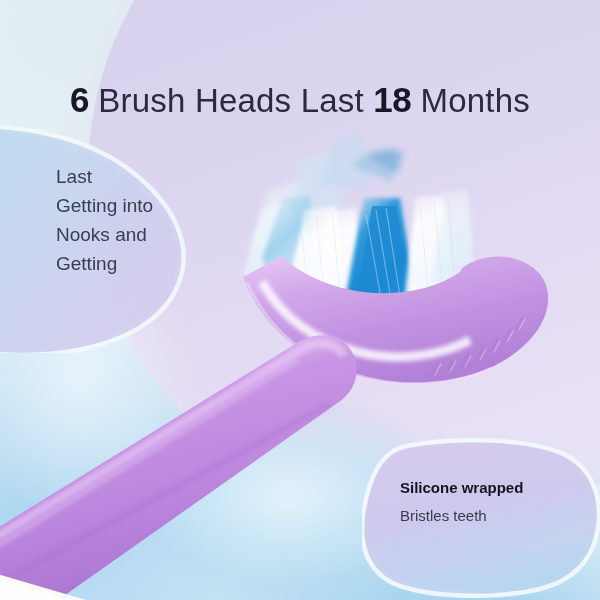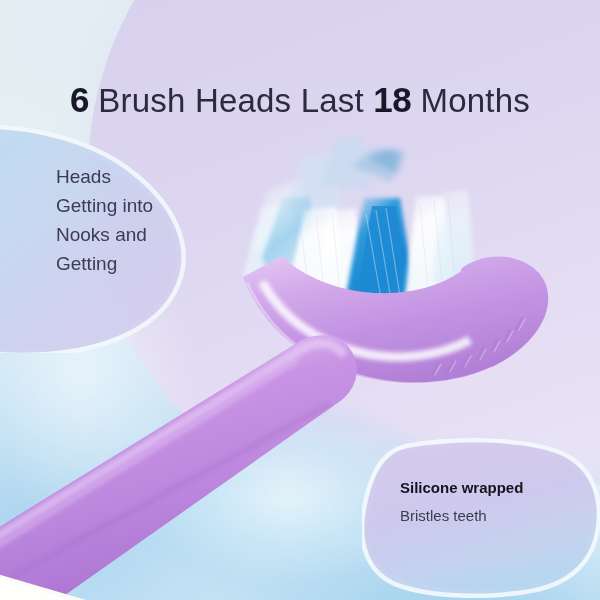--- a/index.html
+++ b/index.html
@@ -309,21 +309,21 @@
                C 56 237, 10 230, -12 220
                Z" fill="none" stroke="#f2f8fc" stroke-width="9" opacity="0.9"></path>
       <path d="M-10 14
                C 60 4, 136 16, 186 52
                C 232 86, 252 128, 236 166
                C 220 206, 168 230, 104 234
                C 56 237, 10 230, -12 220
                Z" fill="url(#blobLeftFill)" opacity="0.92"></path>
     </svg>
     <div class="callout-text">
-      <span class="ln">Heads</span>
+      <span class="ln">Last</span>
       <span class="ln">Getting into</span>
       <span class="ln">Nooks and</span>
       <span class="ln">Getting</span>
     </div>
   </div>
 
   <div class="callout" id="callout-right">
     <svg width="244" height="160" viewBox="0 0 244 160">
       <defs>
         <linearGradient id="blobRightFill" x1="0.2" y1="0" x2="0.55" y2="1">

